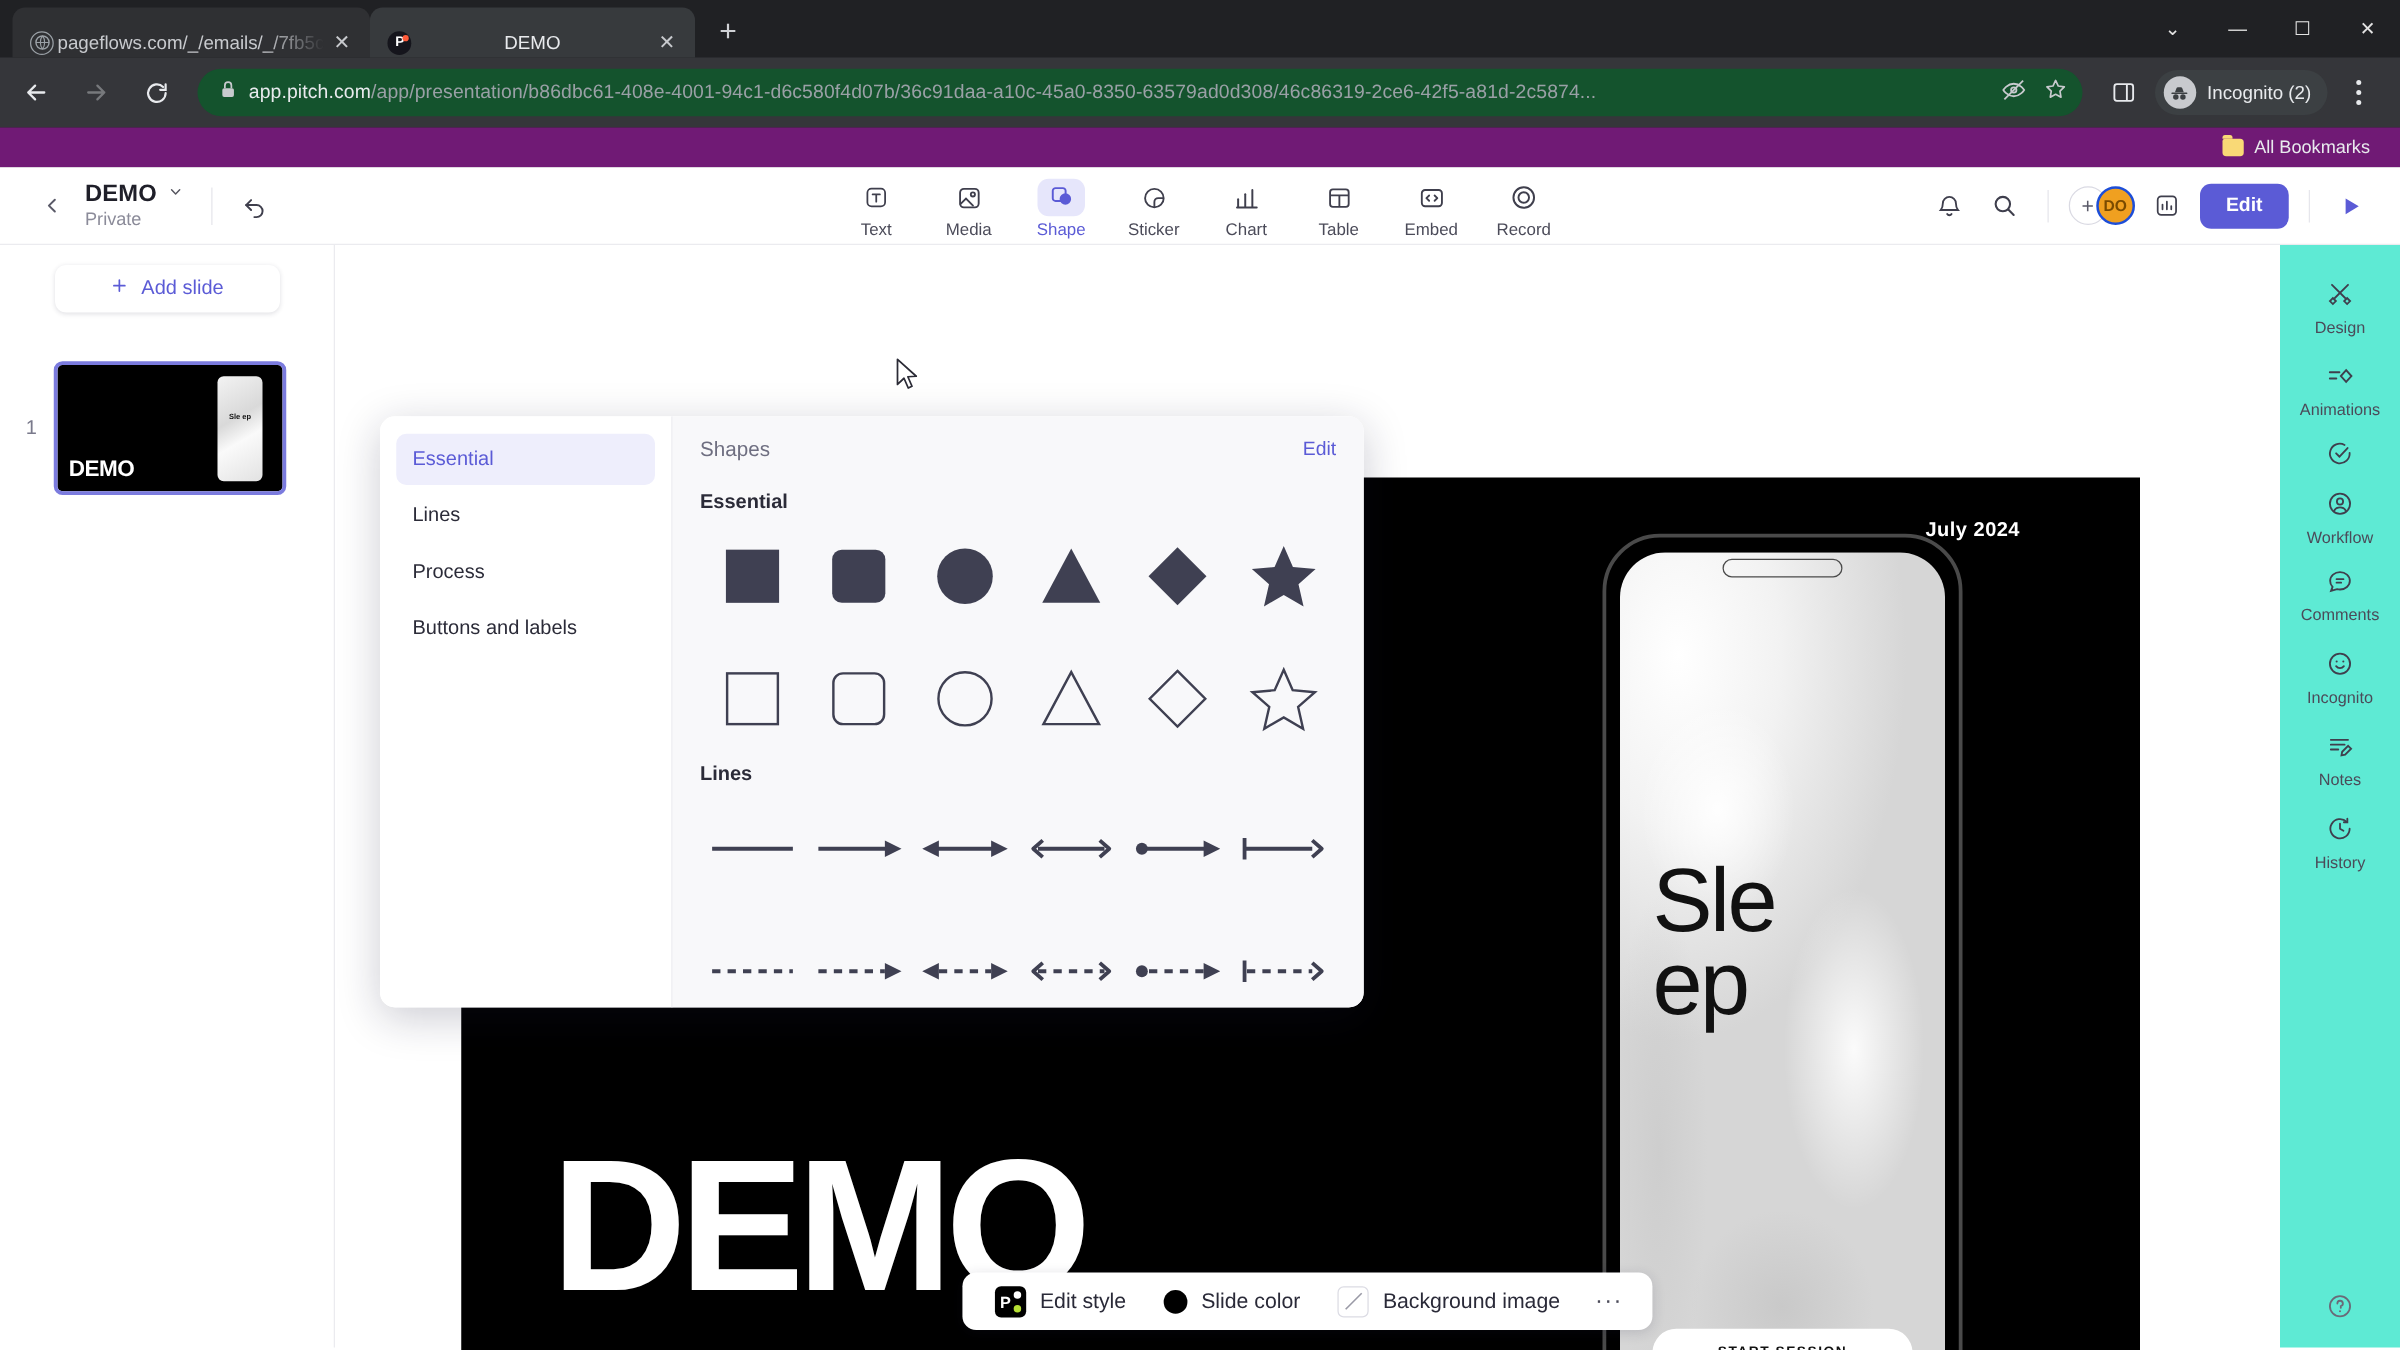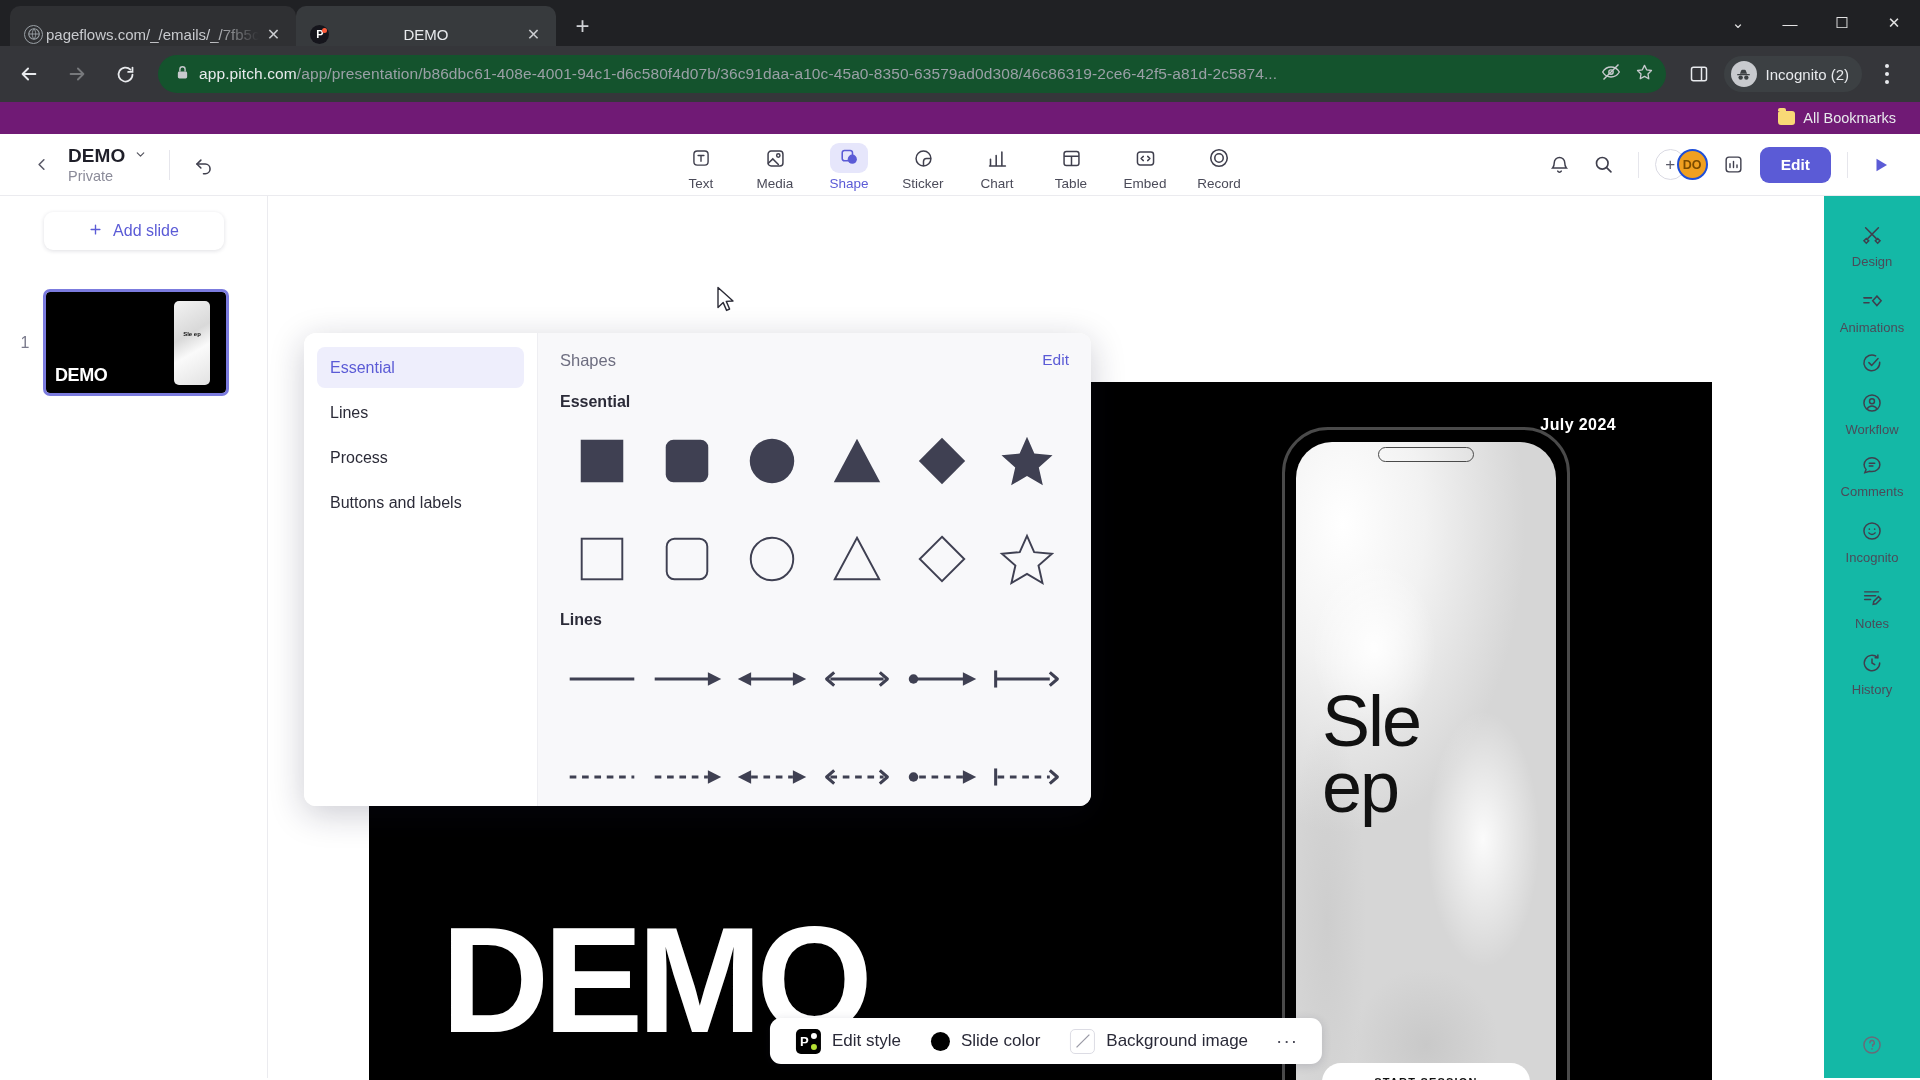--- a/index.html
+++ b/index.html
@@ -114,21 +114,21 @@
   .thumb {
     width:180px; height:101px; background:#000; border-radius:4px; position:relative; overflow:hidden;
     outline:3px solid #7b7bde; outline-offset:0;
   }
   .thumb .t-demo { position:absolute; left:9px; bottom:7px; color:#fff; font-size:18px; font-weight:800; letter-spacing:-.4px;}
   .thumb .t-phone { position:absolute; right:16px; top:9px; width:36px; height:84px; border-radius:5px;
                     background:linear-gradient(150deg,#f3f3f3,#d9d9d9 40%,#fafafa 60%,#e2e2e2); }
   .thumb .t-phone span{ position:absolute;left:0;right:0;top:30px;text-align:center;font-size:6px;color:#111;font-weight:700;line-height:1.1;}
 
   
-  .rrail { position:absolute; right:0; top:62px; width:96px; height:882px; background:#14b8a6;
+  .rrail { position:absolute; right:0; top:62px; width:96px; height:882px; background:#5eead4;
            display:flex; flex-direction:column; align-items:center; padding-top:16px; gap:2px; }
   .rtool { width:80px; display:flex; flex-direction:column; align-items:center; gap:3px; padding:7px 0; border-radius:10px;}
   .rtool .ricon{ width:36px;height:32px;display:flex;align-items:center;justify-content:center;color:#3f3f4d;}
   .rtool .rlabel{ font-size:13px; color:#4b4b59; }
   .rtool.compact { padding:3px 0; }
   .help-btn { margin-top:auto; margin-bottom:16px; width:34px;height:34px; border-radius:50%;
               display:flex;align-items:center;justify-content:center;color:#6a6a78; font-size:16px; }
 
   
   .canvas { position:absolute; left:268px; top:62px; right:96px; bottom:0; background:#fff; }

